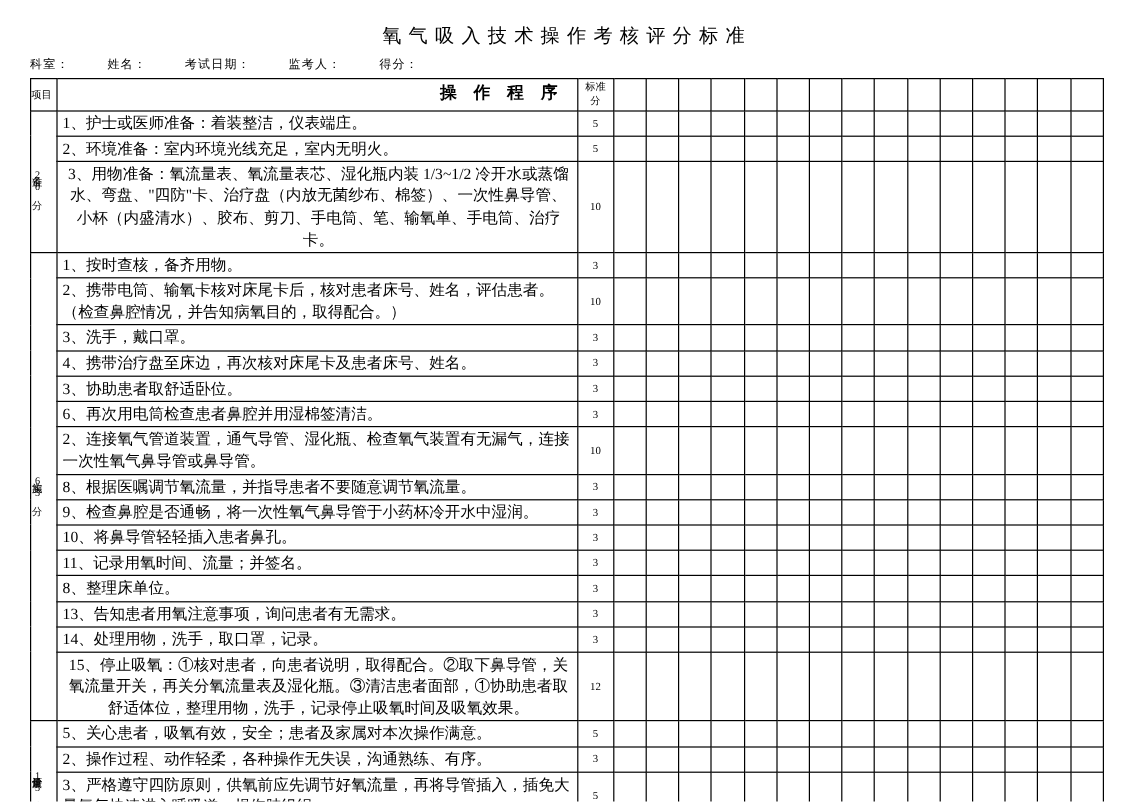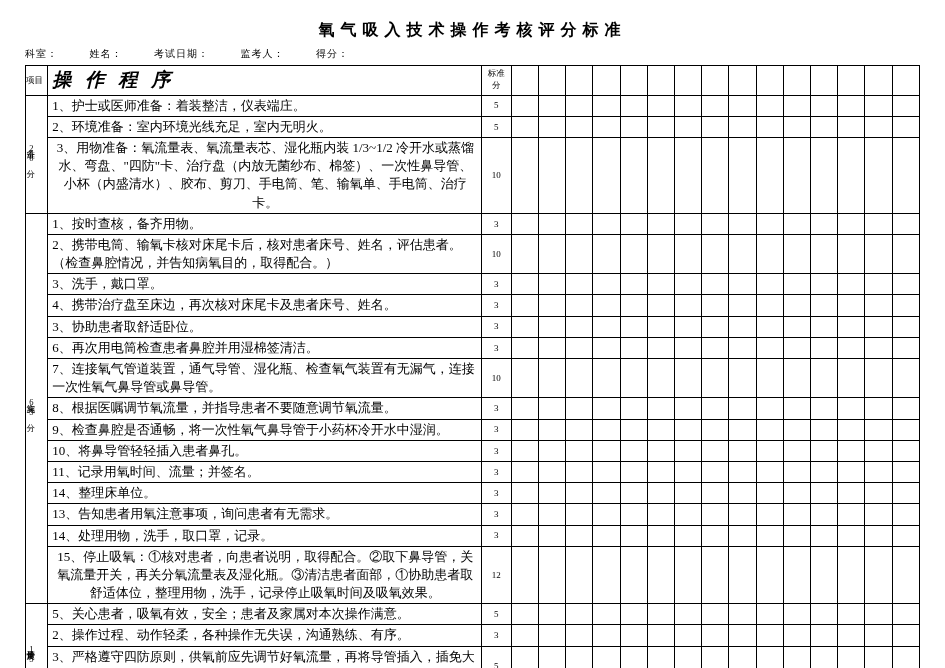--- a/index.html
+++ b/index.html
@@ -12,21 +12,21 @@
       background: #fff;
       width: 945px;
       height: 668px;
       padding: 20px 25px;
       font-size: 9px;
       color: #000;
     }
     .title {
       text-align: center;
       font-size: 16px;
-      font-weight: bold;
+      font-weight: normal;
       letter-spacing: 6px;
       margin-bottom: 6px;
     }
     .header-line {
       font-size: 10px;
       margin-bottom: 4px;
       letter-spacing: 1px;
     }
     .header-line span {
       display: inline-block;
@@ -58,25 +58,24 @@
     }
     .col-score {
       width: 30px;
       text-align: center;
       font-size: 9px;
     }
     .col-blank {
       width: 27px;
     }
     .proc-header {
-      text-align: left;
-      font-size: 19px;
+      text-align: right;
+      font-size: 14px;
       font-weight: bold;
       letter-spacing: 14px;
-      font-style: italic;
     }
     .score-header {
       font-size: 8.5px;
     }
     .vtext {
       writing-mode: vertical-rl;
       text-orientation: upright;
       letter-spacing: 0;
       display: inline-block;
       line-height: 1.1;
@@ -314,21 +313,21 @@
         <td class="col-blank"></td>
         <td class="col-blank"></td>
         <td class="col-blank"></td>
         <td class="col-blank"></td>
         <td class="col-blank"></td>
         <td class="col-blank"></td>
         <td class="col-blank"></td>
         <td class="col-blank"></td>
       </tr>
       <tr>
-        <td class="col-proc">7、连接氧气管道装置，通气导管、湿化瓶、检查氧气装置有无漏气，连接一次性氧气鼻导管或鼻导管。</td>
+        <td class="col-proc">2、连接氧气管道装置，通气导管、湿化瓶、检查氧气装置有无漏气，连接一次性氧气鼻导管或鼻导管。</td>
         <td class="col-score">10</td>
         <td class="col-blank"></td>
         <td class="col-blank"></td>
         <td class="col-blank"></td>
         <td class="col-blank"></td>
         <td class="col-blank"></td>
         <td class="col-blank"></td>
         <td class="col-blank"></td>
         <td class="col-blank"></td>
         <td class="col-blank"></td>
@@ -409,21 +408,21 @@
         <td class="col-blank"></td>
         <td class="col-blank"></td>
         <td class="col-blank"></td>
         <td class="col-blank"></td>
         <td class="col-blank"></td>
         <td class="col-blank"></td>
         <td class="col-blank"></td>
         <td class="col-blank"></td>
       </tr>
       <tr>
-        <td class="col-proc">14、整理床单位。</td>
+        <td class="col-proc">8、整理床单位。</td>
         <td class="col-score">3</td>
         <td class="col-blank"></td>
         <td class="col-blank"></td>
         <td class="col-blank"></td>
         <td class="col-blank"></td>
         <td class="col-blank"></td>
         <td class="col-blank"></td>
         <td class="col-blank"></td>
         <td class="col-blank"></td>
         <td class="col-blank"></td>

